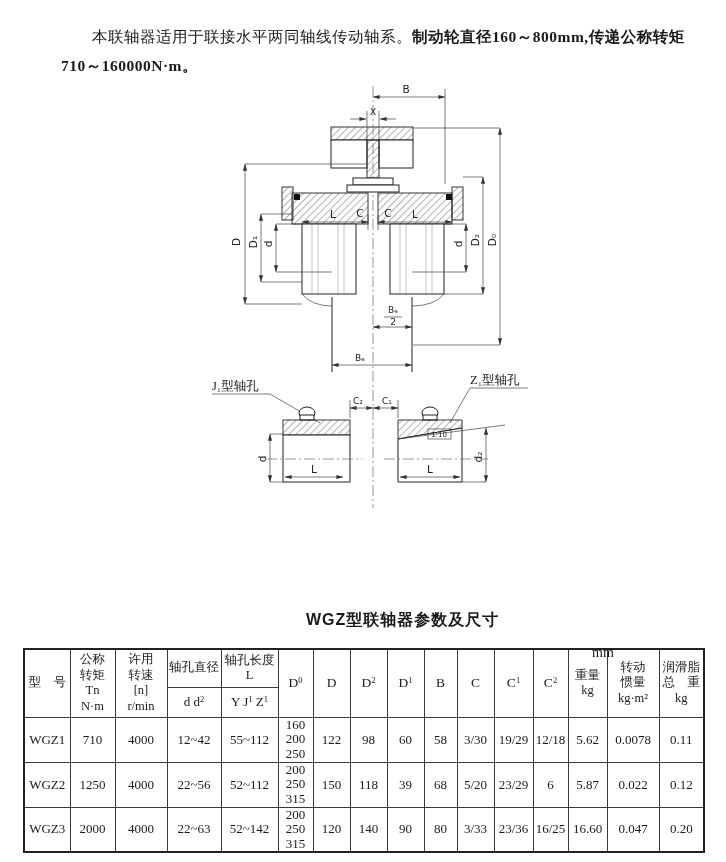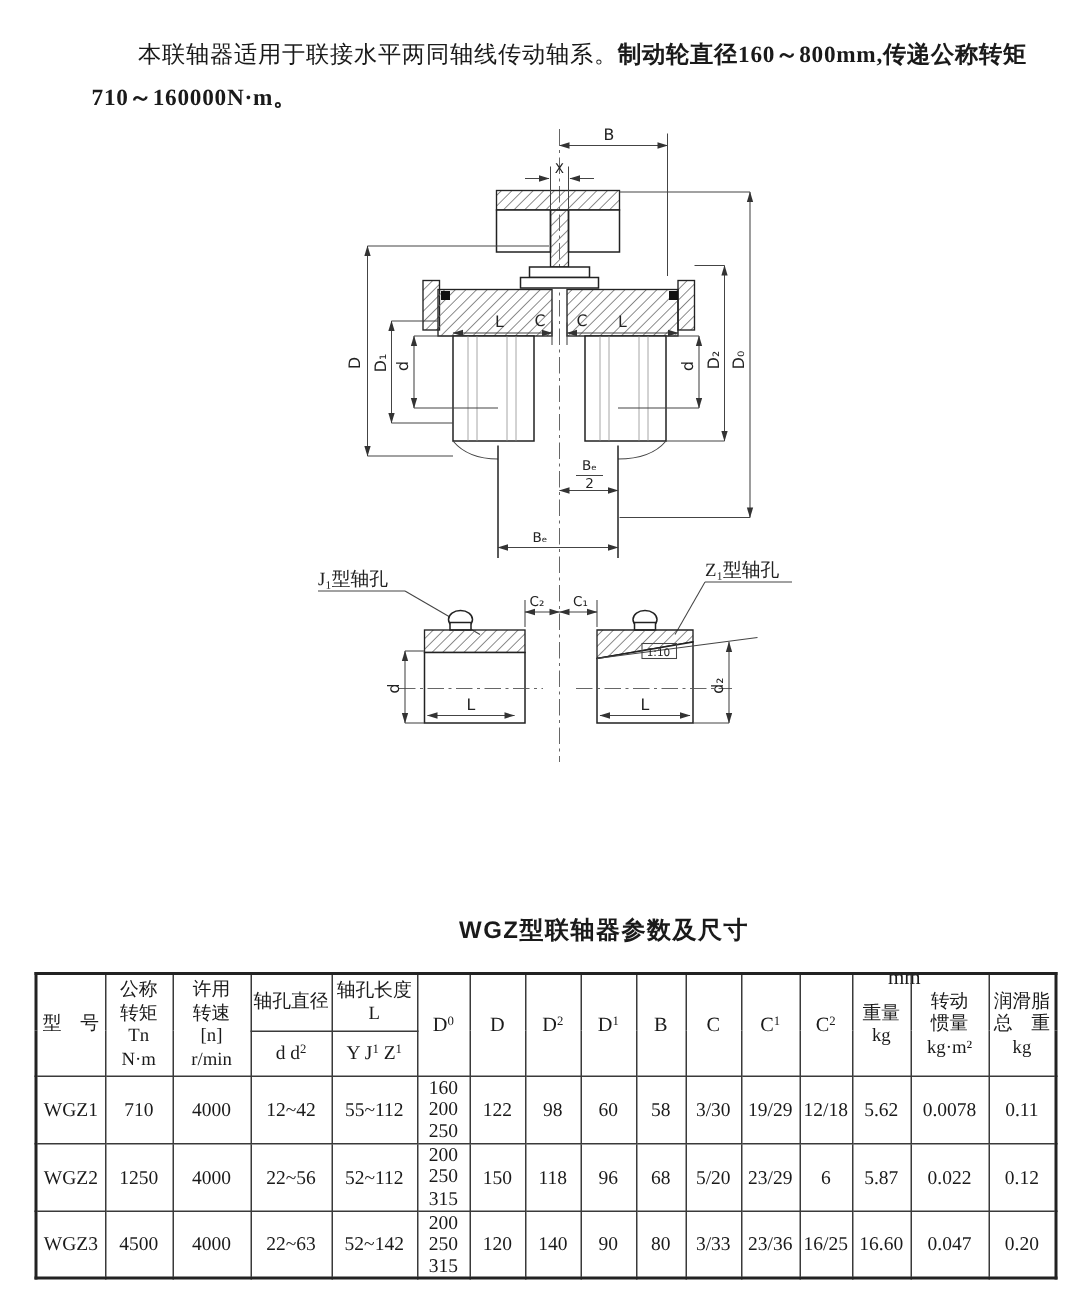--- a/index.html
+++ b/index.html
@@ -290,32 +290,32 @@
     <td>WGZ2</td>
     <td>1250</td>
     <td>4000</td>
     <td>22~56</td>
     <td>52~112</td>
     <td class="pre d0cell">200
 250
 315</td>
     <td>150</td>
     <td>118</td>
-    <td>96</td>
+    <td>39</td>
     <td>68</td>
     <td>5/20</td>
     <td>23/29</td>
     <td>6</td>
     <td>5.87</td>
     <td>0.022</td>
     <td>0.12</td>
   </tr>
   <tr class="r">
     <td>WGZ3</td>
-    <td>4500</td>
+    <td>2000</td>
     <td>4000</td>
     <td>22~63</td>
     <td>52~142</td>
     <td class="pre d0cell">200
 250
 315</td>
     <td>120</td>
     <td>140</td>
     <td>90</td>
     <td>80</td>

